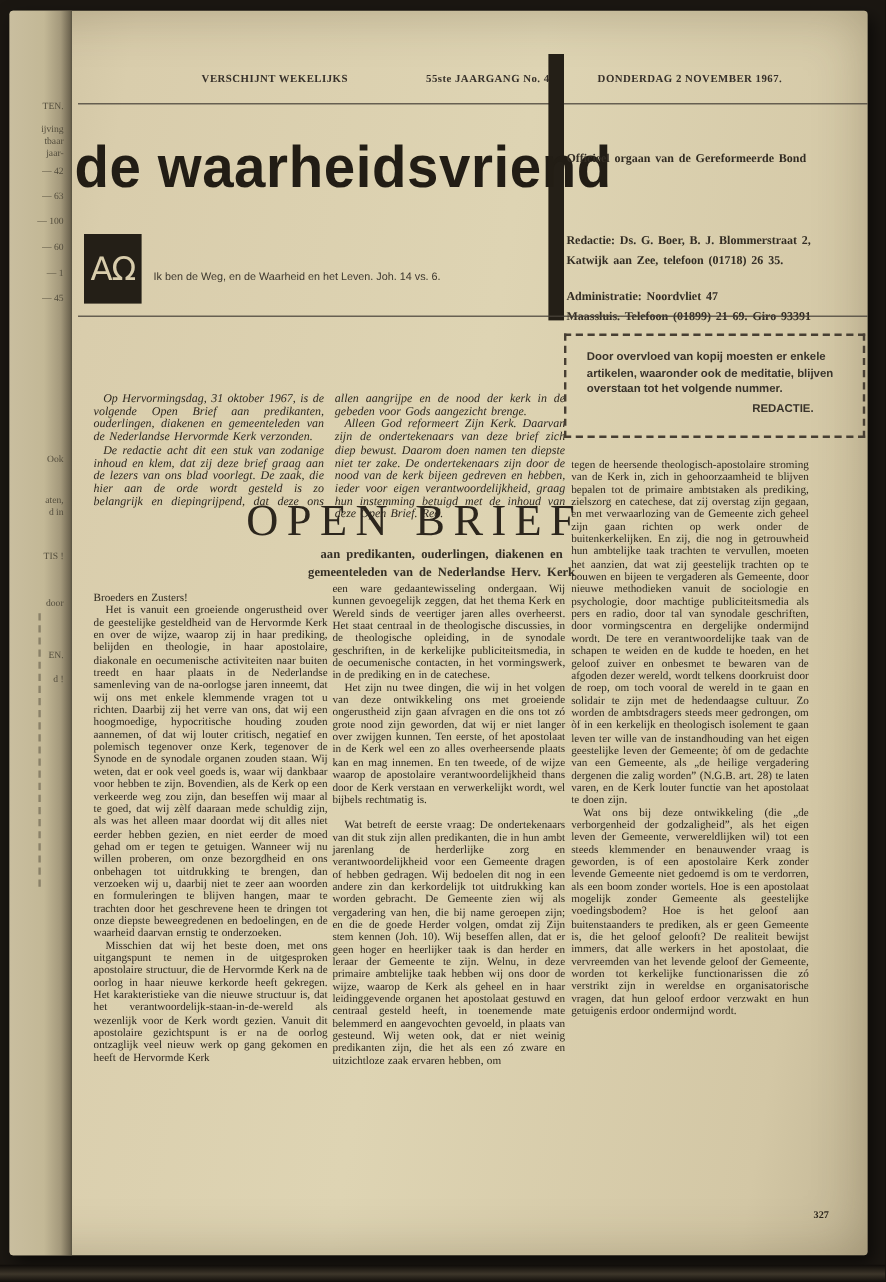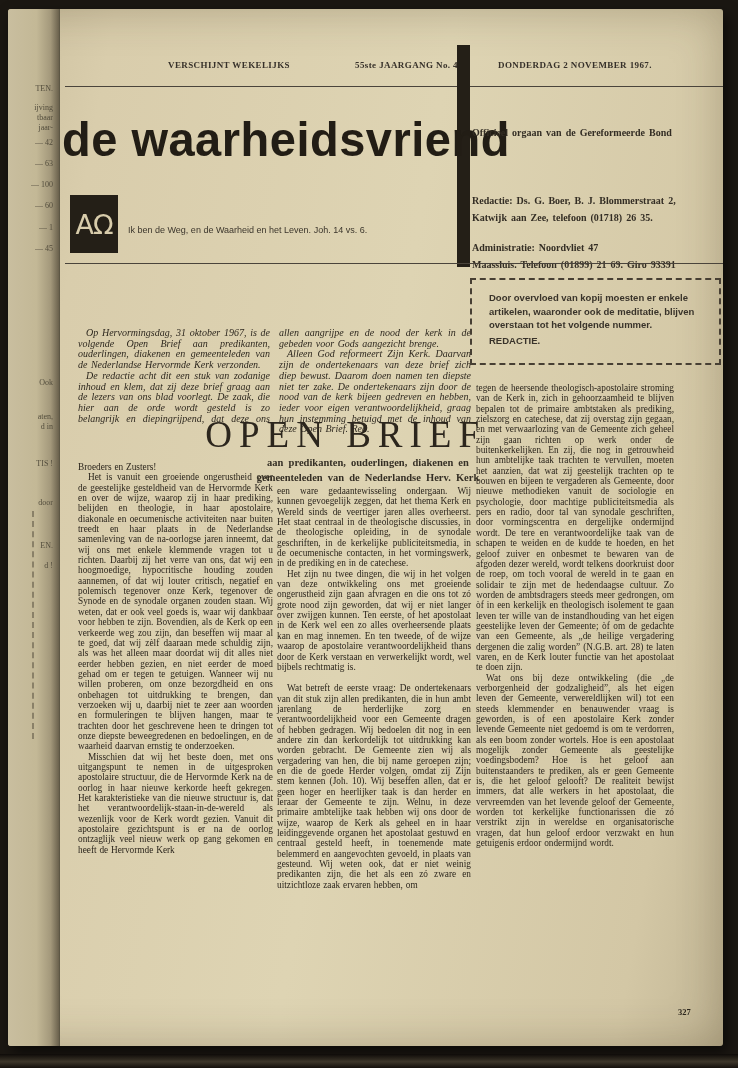--- a/index.html
+++ b/index.html
@@ -35,33 +35,33 @@
        line-height:16.5px;color:#332d24;word-spacing:1.5px;}
   
   .intro{position:absolute;left:70px;top:277px;width:393px;height:122px;
        column-count:2;column-gap:9px;font-style:italic;font-size:10px;line-height:10.7px;
        text-align:justify;color:#2e281f;word-spacing:1px;margin-top:42px;}
   .intro p{margin:0;text-indent:8px;}
   
   .notice{position:absolute;left:462px;top:269px;width:251px;height:87px;box-sizing:border-box;
        border:2px dashed #473f33;padding:11px 17px 0 17px;font-family:"Liberation Sans",sans-serif;
        font-weight:bold;font-size:9.5px;line-height:13.5px;color:#39332a;}
-  .notice .sig{text-align:left;padding-right:24px;margin-top:2px;}
+  .notice .sig{text-align:right;padding-right:24px;margin-top:2px;}
   
   .art-title{position:absolute;left:85px;top:404px;width:393px;text-align:right;
        font-size:37px;letter-spacing:7px;font-weight:400;color:#2c261d;}
   .art-subtitle{position:absolute;left:180px;top:446px;width:360px;text-align:center;
        font-weight:bold;font-size:10.5px;line-height:15px;word-spacing:2.5px;color:#352f25;}
   
   .bodycol{position:absolute;text-align:justify;font-size:9.3px;line-height:10.35px;
        color:#2c261d;word-spacing:.5px;}
   .bodycol p{margin:0;text-indent:10px;}
   .bodycol p.noindent{text-indent:0;}
   .bodycol p.gap{margin-top:11px;}
-  .col1{left:70px;top:453px;width:195px;}
+  .col1{left:70px;top:485px;width:195px;}
   .col2{left:269px;top:477px;width:194px;}
   .col3{left:468px;top:374px;width:198px;}
   .pagenum{position:absolute;left:646px;top:998px;font-size:8.5px;font-weight:bold;color:#2c261d;margin-left:24px;}
 </style>
 </head>
 <body>
 
 <div class="photo">
   <div class="page">
 

